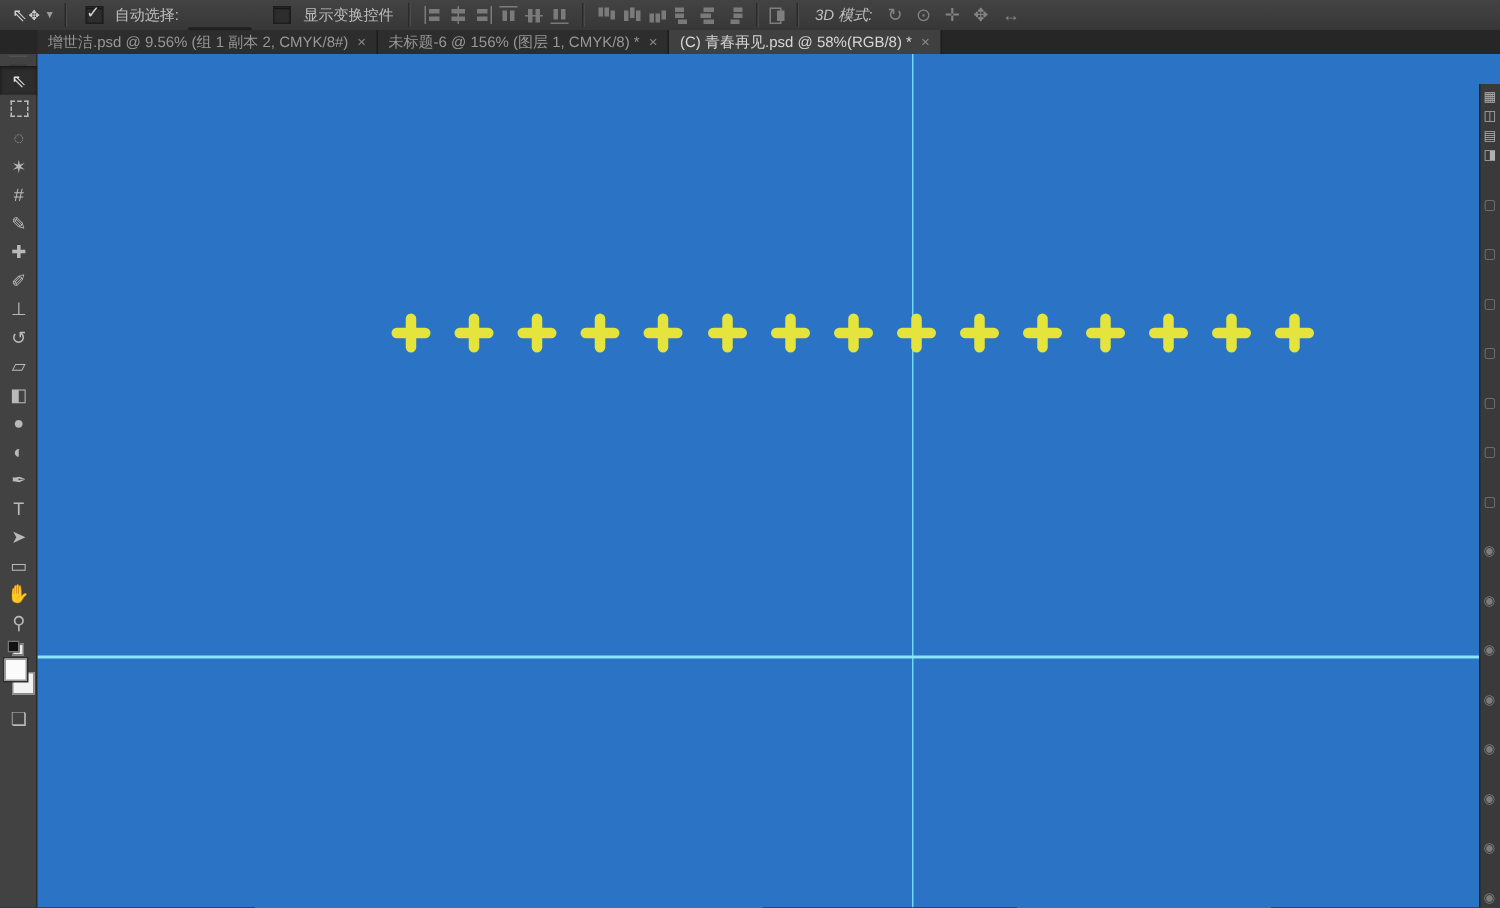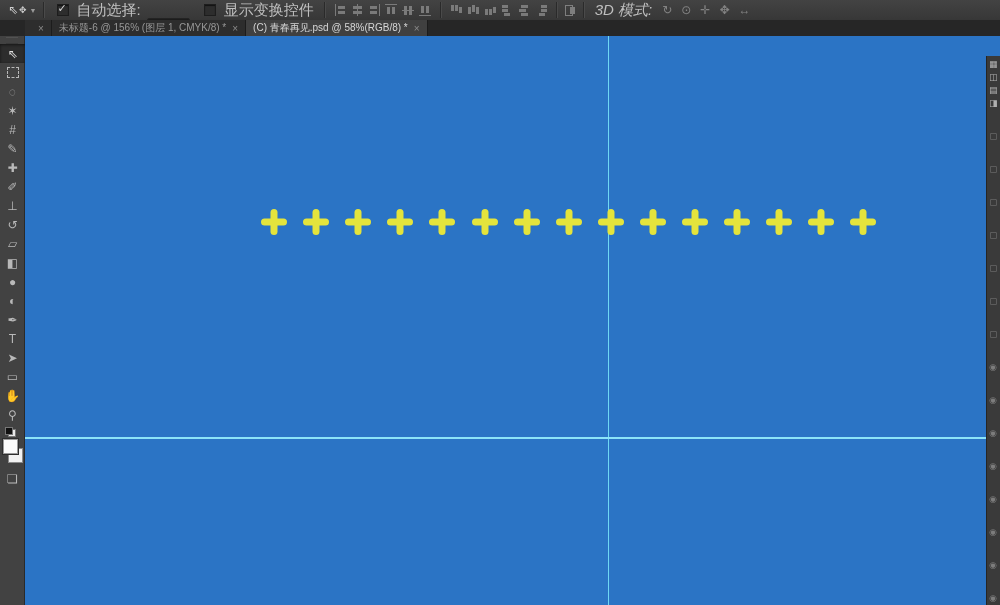--- a/index.html
+++ b/index.html
@@ -5,21 +5,21 @@
   html,body{margin:0;padding:0;background:#222;}
   #app{position:relative;width:1000px;height:605px;overflow:hidden;
        font-family:"Liberation Sans","DejaVu Sans",sans-serif;
        -webkit-font-smoothing:antialiased;}
 
   
   #options-bar{position:absolute;left:0;top:0;width:1000px;height:20px;
     background:linear-gradient(#434343,#373737);border-bottom:1px solid #222;
     display:flex;align-items:center;color:#c3c3c3;font-size:11px;white-space:nowrap;}
   .ob-sep{width:1px;height:16px;background:#2a2a2a;border-right:1px solid #4a4a4a;margin:0 6px;}
-  .ob-label{color:#bfbfbf;margin:0 4px;font-size:15px;}
+  .ob-label{color:#bfbfbf;margin:0 4px;font-size:10px;}
   .tool-preset{display:flex;align-items:center;margin-left:8px;color:#cfcfcf;}
   .tool-preset .caret{font-size:7px;color:#9a9a9a;margin-left:3px;}
   .checkbox{display:inline-block;width:10px;height:10px;background:#2d2d2d;
     border:1px solid #1d1d1d;box-shadow:inset 0 1px 1px rgba(0,0,0,.6);
     margin:0 4px 0 6px;position:relative;}
   .checkbox.checked::after{content:"✓";position:absolute;left:0px;top:-3px;
     font-size:11px;color:#d8d8d8;}
   .dropdown{display:flex;align-items:center;background:#2d2d2d;border:1px solid #232323;
     border-radius:2px;height:15px;padding:0 2px 0 6px;margin-left:2px;color:#c6c6c6;
     box-shadow:inset 0 1px 2px rgba(0,0,0,.5);margin-top:32px;}
@@ -145,20 +145,21 @@
         <span class="g3d">↻</span>
         <span class="g3d">⊙</span>
         <span class="g3d">✛</span>
         <span class="g3d">✥</span>
         <span class="g3d">↔</span>
       </div>
   </div>
 
   <div id="tab-bar">
       <div class="doc-tab">
+        <span>增世洁.psd @ 9.56% (组 1 副本 2, CMYK/8#)</span>
         <span class="close">×</span>
       </div>
       <div class="doc-tab">
         <span>未标题-6 @ 156% (图层 1, CMYK/8) *</span>
         <span class="close">×</span>
       </div>
       <div class="doc-tab active">
         <span>(C) 青春再见.psd @ 58%(RGB/8) *</span>
         <span class="close">×</span>
       </div>

